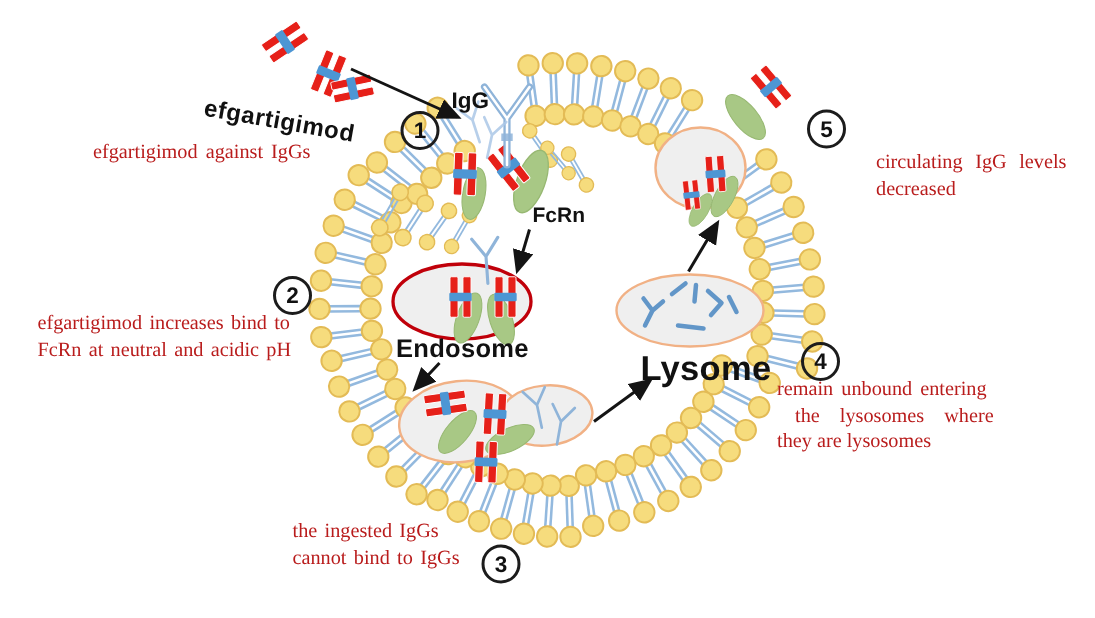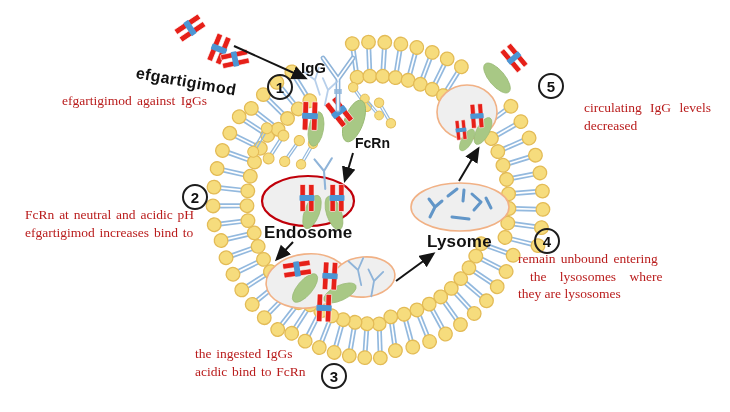--- a/index.html
+++ b/index.html
@@ -5,21 +5,21 @@
   html,body{margin:0;padding:0;background:#fff;}
   #canvas{
     position:relative;width:730px;height:412px;background:#fff;overflow:hidden;
     font-family:"Liberation Sans",sans-serif;
   }
   #dg{position:absolute;left:0;top:0;}
   .lbl{position:absolute;color:#111;font-weight:700;white-space:nowrap;}
   .lbl-igg{left:301px;top:43px;font-size:15px;margin-top:16px;}
   .lbl-fcrn{left:355px;top:135px;font-size:14px;}
   .lbl-endosome{left:264px;top:223px;font-size:17px;letter-spacing:.2px;}
-  .lbl-lysome{left:427px;top:232px;font-size:17px;letter-spacing:.2px;}
+  .lbl-lysome{left:427px;top:232px;font-size:23px;letter-spacing:.2px;}
   .lbl-drug{left:136px;top:64px;font-size:16px;letter-spacing:.4px;
     transform:rotate(10deg);transform-origin:0 50%;}
   .cap{position:absolute;color:#b91c1c;font-family:"Liberation Serif",serif;
     font-size:13.5px;line-height:17.5px;white-space:nowrap;}
   .cap-drug{left:62px;top:92px;word-spacing:2px;}
   .cap-step2{left:25px;top:206px;word-spacing:1.5px;}
   .cap-step3{left:195px;top:345px;word-spacing:1.5px;}
   .cap-step4{left:518px;top:250px;}
   .cap-step4 .ws-wide{word-spacing:10px;margin-left:12px;}
   .cap-step4 .ws-mid{word-spacing:2px;}
@@ -518,27 +518,27 @@
 
   <div class="lbl lbl-drug">efgartigimod</div>
   <div class="lbl lbl-igg">IgG</div>
   <div class="lbl lbl-fcrn">FcRn</div>
   <div class="lbl lbl-endosome">Endosome</div>
   <div class="lbl lbl-lysome">Lysome</div>
 
   <div class="cap cap-drug">efgartigimod against IgGs</div>
 
   <div class="cap cap-step2">
+    <div>efgartigimod increases bind to</div>
     <div>FcRn at neutral and acidic pH</div>
-    <div>efgartigimod increases bind to</div>
   </div>
 
   <div class="cap cap-step3">
     <div>the ingested IgGs</div>
-    <div>acidic bind to FcRn</div>
+    <div>cannot bind to IgGs</div>
   </div>
 
   <div class="cap cap-step4">
     <div class="ws-mid">remain unbound entering</div>
     <div class="ws-wide">the lysosomes where</div>
     <div>they are lysosomes</div>
   </div>
 
   <div class="cap cap-step5">
     <div class="ws-mid">circulating IgG levels</div>

